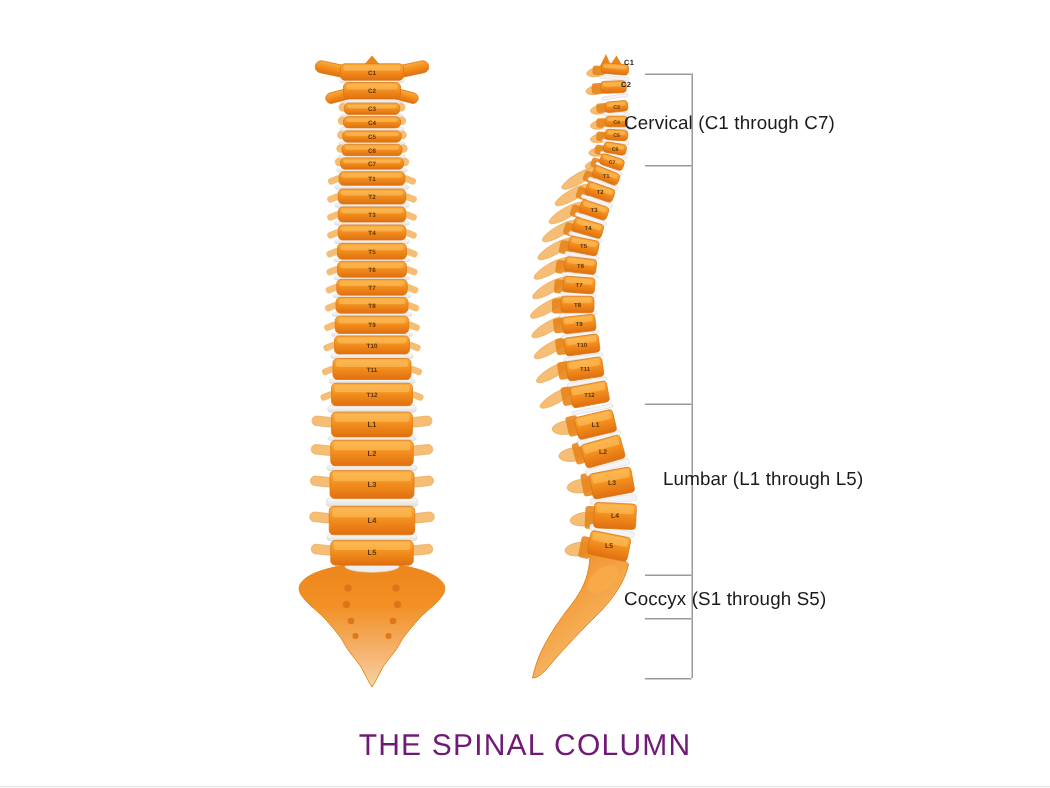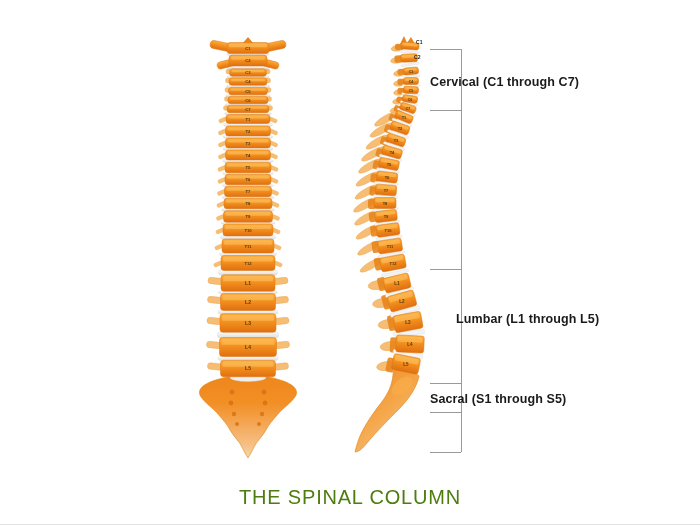--- a/index.html
+++ b/index.html
@@ -1,24 +1,24 @@
 <!DOCTYPE html>
 <html><head>
 <meta charset="utf-8">
 <style>
   html,body{margin:0;padding:0;background:#fff;}
   .canvas{position:relative;width:700px;height:525px;background:#ffffff;overflow:hidden;
           font-family:"Liberation Sans","DejaVu Sans",sans-serif;}
   .spine-svg{position:absolute;left:0;top:0;}
   .bracket-line{position:absolute;background:#9a9a9a;}
-  .section-label{position:absolute;left:430px;transform:translateY(-50%);
-                 font-size:12.5px;font-weight:700;color:#1a1a1a;white-space:nowrap;letter-spacing:0.1px;}
+  .section-label{position:absolute;left:416px;transform:translateY(-50%);
+                 font-size:12.5px;font-weight:400;color:#1a1a1a;white-space:nowrap;letter-spacing:0.1px;}
   .ext-label{position:absolute;font-size:5px;font-weight:600;color:#222;letter-spacing:0.2px;}
   .title{position:absolute;left:0;right:0;top:486px;text-align:center;
-         font-size:20px;font-weight:400;letter-spacing:0.8px;color:#4d7c0f;}
+         font-size:20px;font-weight:400;letter-spacing:0.8px;color:#701a75;}
   .bottom-hairline{position:absolute;left:0;right:0;bottom:0;height:1px;background:#e3e3e7;}
 </style>
 </head>
 <body>
 
 <div class="canvas">
 
   <svg class="spine-svg" width="700" height="525" viewBox="0 0 700 525">
     <defs>
       <linearGradient id="gradBody" x1="0" y1="0" x2="0" y2="1">
@@ -349,21 +349,21 @@
   <div class="bracket-line" style="left:461px;top:49px;width:1px;height:403px;"></div>
   <div class="bracket-line" style="left:430px;top:49px;width:31px;height:1px;"></div>
   <div class="bracket-line" style="left:430px;top:110px;width:31px;height:1px;"></div>
   <div class="bracket-line" style="left:430px;top:269px;width:31px;height:1px;"></div>
   <div class="bracket-line" style="left:430px;top:383px;width:31px;height:1px;"></div>
   <div class="bracket-line" style="left:430px;top:412px;width:31px;height:1px;"></div>
   <div class="bracket-line" style="left:430px;top:452px;width:31px;height:1px;"></div>
 
   <div class="section-label" style="top:82px;">Cervical (C1 through C7)</div>
   <div class="section-label" style="top:319px;margin-left:26px;">Lumbar (L1 through L5)</div>
-  <div class="section-label" style="top:399px;">Sacral (S1 through S5)</div>
+  <div class="section-label" style="top:399px;">Coccyx (S1 through S5)</div>
 
   <div class="ext-label" style="left:416px;top:39px;">C1</div>
   <div class="ext-label" style="left:414px;top:54px;">C2</div>
 
   <div class="title">THE SPINAL COLUMN</div>
 
   <div class="bottom-hairline"></div>
 </div>
 
 </body></html>

